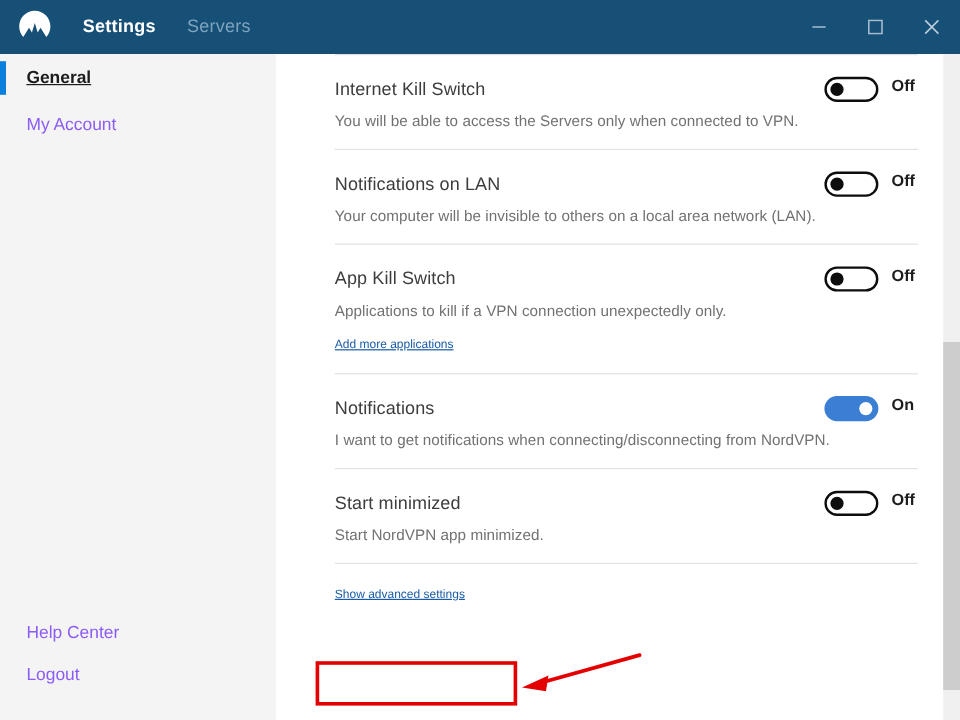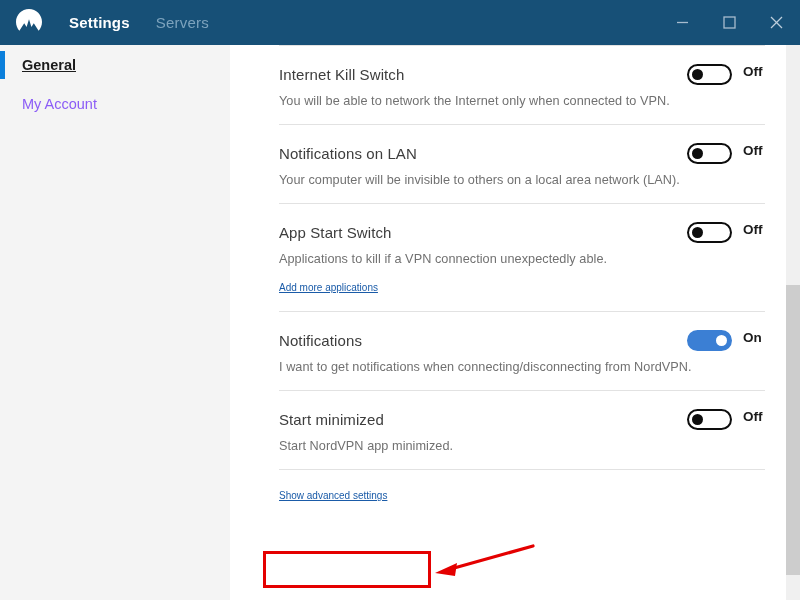--- a/index.html
+++ b/index.html
@@ -259,38 +259,46 @@
 
   <div class="sidebar">
     <div class="side-top">
       <div class="side-item active">
         <span>General</span>
       </div>
       <div class="side-item">
         <span>My Account</span>
       </div>
     </div>
+    <div class="side-bottom">
+      <div class="side-item">
+        <span>Help Center</span>
+      </div>
+      <div class="side-item">
+        <span>Logout</span>
+      </div>
+    </div>
   </div>
 
   <div class="content">
     <div class="rows">
 
       <div class="divider"></div>
 
       <div class="row">
         <div class="row-head">
           <div class="row-title">Internet Kill Switch</div>
           <div class="toggle-wrap">
             <div class="toggle off">
                 <div class="knob"></div>
               </div>
             <div class="toggle-label">Off</div>
           </div>
         </div>
-        <div class="row-desc">You will be able to network the Internet only when connected to VPN.</div>
+        <div class="row-desc">You will be able to access the Servers only when connected to VPN.</div>
       </div>
 
       <div class="divider"></div>
 
       <div class="row">
         <div class="row-head">
           <div class="row-title">Notifications on LAN</div>
           <div class="toggle-wrap">
             <div class="toggle off">
                 <div class="knob"></div>
@@ -298,29 +306,29 @@
             <div class="toggle-label">Off</div>
           </div>
         </div>
         <div class="row-desc">Your computer will be invisible to others on a local area network (LAN).</div>
       </div>
 
       <div class="divider"></div>
 
       <div class="row">
         <div class="row-head">
-          <div class="row-title">App Start Switch</div>
+          <div class="row-title">App Kill Switch</div>
           <div class="toggle-wrap">
             <div class="toggle off">
                 <div class="knob"></div>
               </div>
             <div class="toggle-label">Off</div>
           </div>
         </div>
-        <div class="row-desc">Applications to kill if a VPN connection unexpectedly able.</div>
+        <div class="row-desc">Applications to kill if a VPN connection unexpectedly only.</div>
         <a class="row-link">Add more applications</a>
       </div>
 
       <div class="divider"></div>
 
       <div class="row">
         <div class="row-head">
           <div class="row-title">Notifications</div>
           <div class="toggle-wrap">
             <div class="toggle on">

